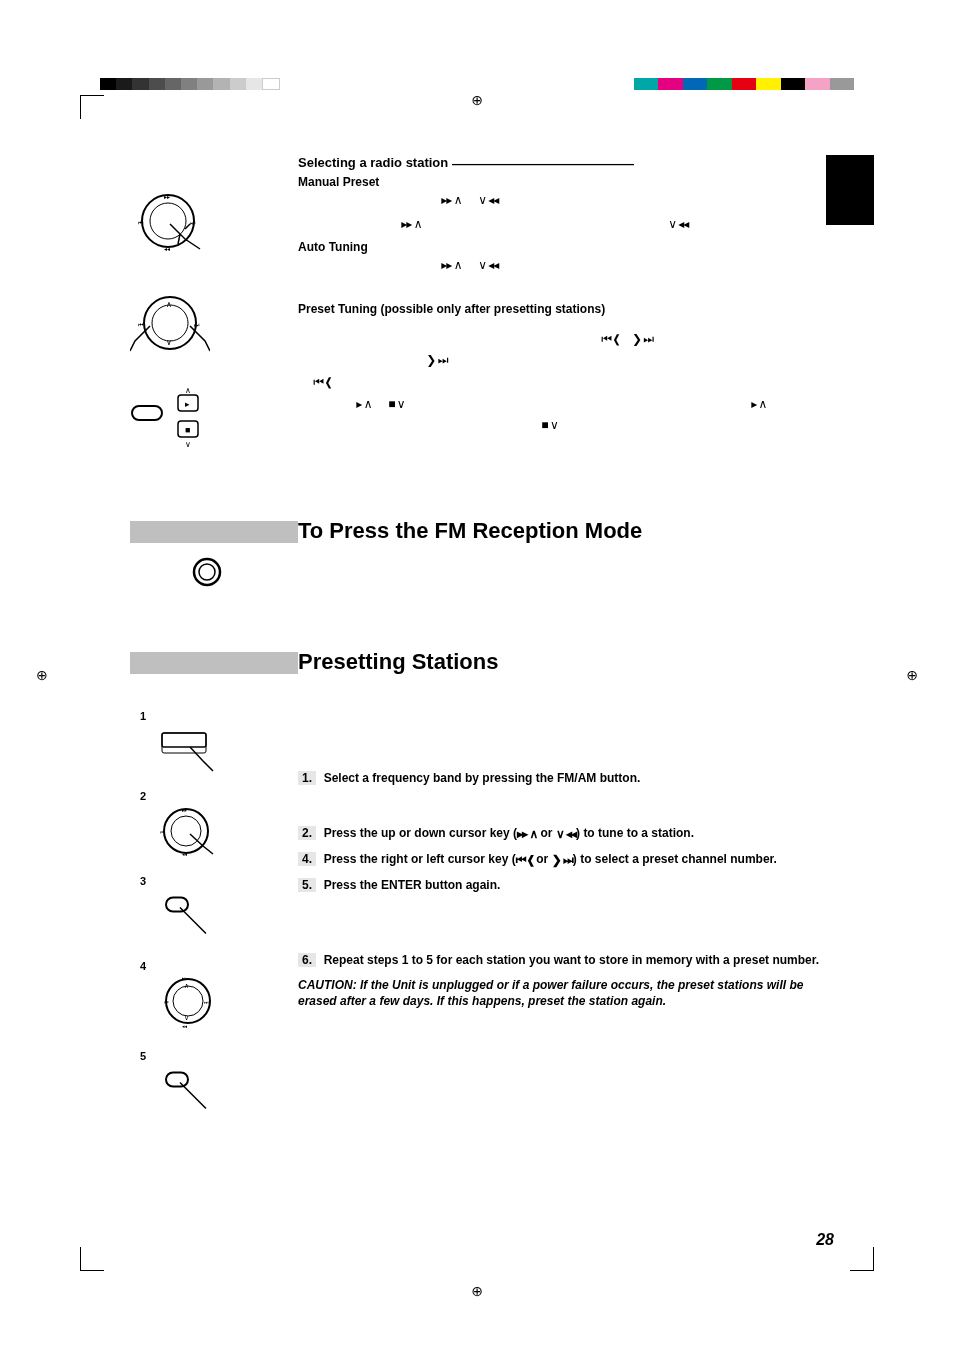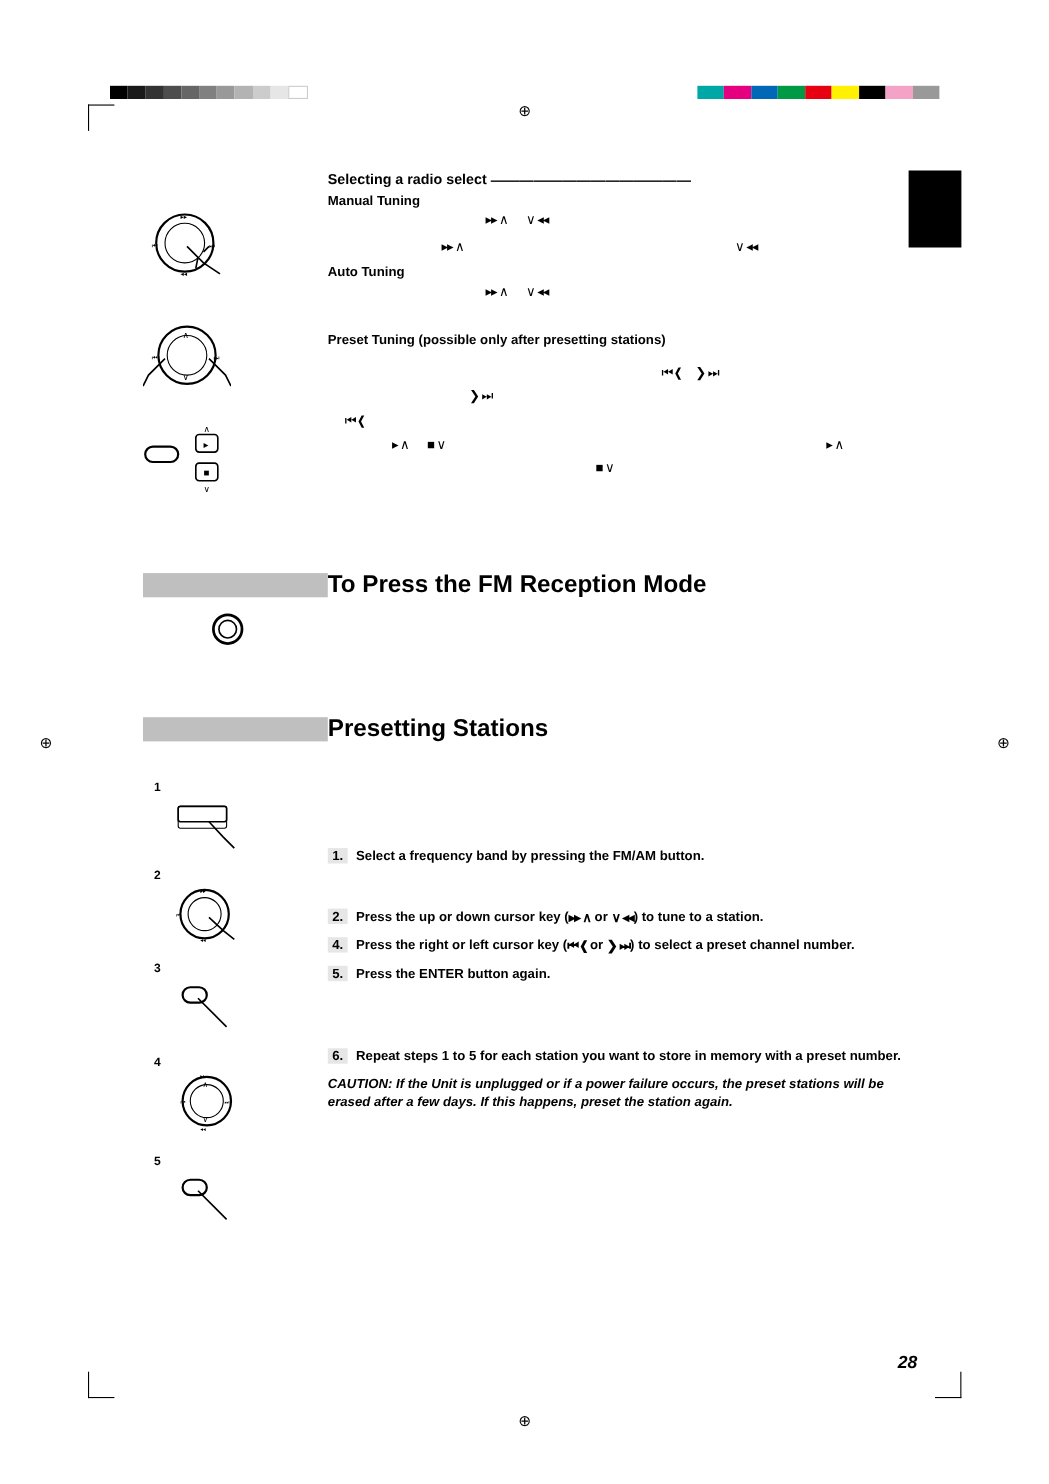--- a/index.html
+++ b/index.html
@@ -191,24 +191,24 @@
   <div class="reg-mark reg-bottom">⊕</div>
   <div class="corner corner-tl"></div>
   <div class="corner corner-bl"></div>
   <div class="corner corner-br"></div>
   <div class="black-tab"></div>
 
   <div class="content">
 
     <div class="right-col" style="top:0;">
       <div class="section-title">
-        <span>Selecting a radio select</span>
+        <span>Selecting a radio station</span>
         <span class="line">——————————————</span>
       </div>
-      <div class="sub-bold">Manual Tuning</div>
+      <div class="sub-bold">Manual Preset</div>
       <div class="body-text" style="margin:4px 0 8px 0;">
         <span style="display:inline-block;width:140px"></span>
         <span class="glyph">▸▸ ∧</span>
         &nbsp;&nbsp;&nbsp;
         <span class="glyph">∨ ◂◂</span>
       </div>
       <div class="body-text" style="margin-bottom:8px;">
         <span style="display:inline-block;width:100px"></span>
         <span class="glyph">▸▸ ∧</span>
         <span style="display:inline-block;width:240px"></span>

